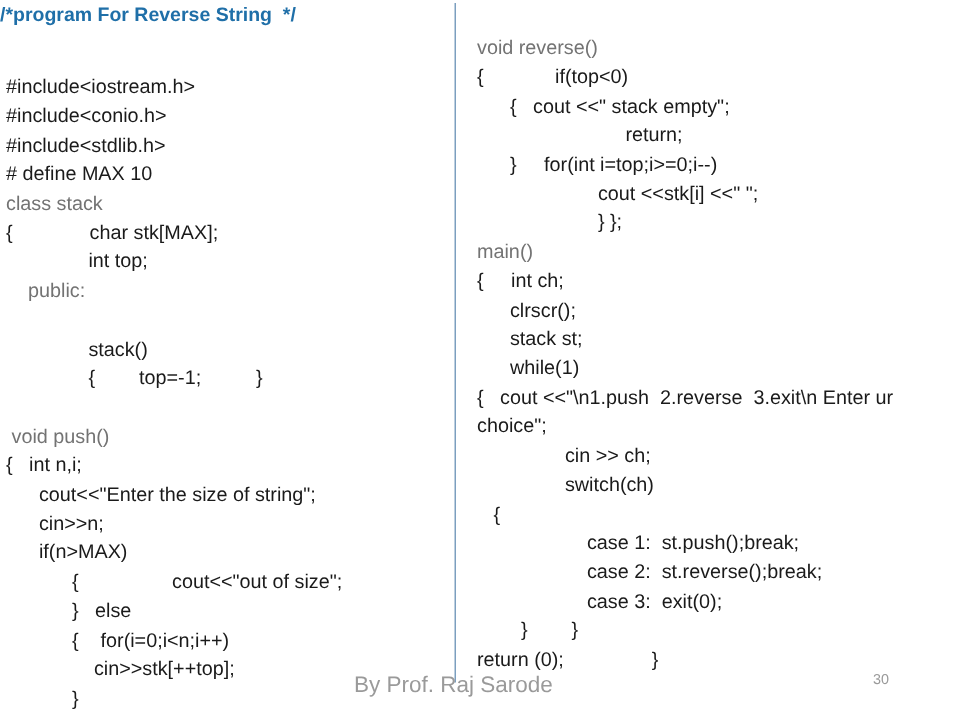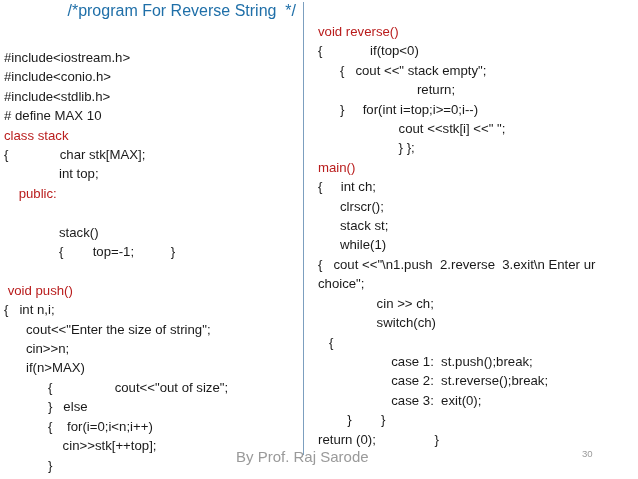--- a/index.html
+++ b/index.html
@@ -33,23 +33,23 @@
     height: 453px;
     background: #7C9FBF;
   }
 
   
   #title {
     position: absolute;
     left: 0px;
     top: 2px;
     width: 296px;
-    text-align: right;
-    font-size: 16px;
-    font-weight: normal;
+    text-align: left;
+    font-size: 13px;
+    font-weight: bold;
     color: #1F6FA8;
     letter-spacing: 0px;
     white-space: pre;
   }
 
   
   .code-col {
     position: absolute;
     font-size: 13.2px;
     line-height: 19.4px;
@@ -66,21 +66,21 @@
     left: 318px;
     top: 22px;
     width: 316px;
   }
 
   .code-line {
     white-space: pre;
     min-height: 19.4px;
   }
   .kw {               
-    color: #b91c1c;
+    color: #737373;
   }
   .blank {
     height: 19.4px;
   }
   .wrap {
     white-space: pre-wrap;
   }
 
   
   #footer-author {

